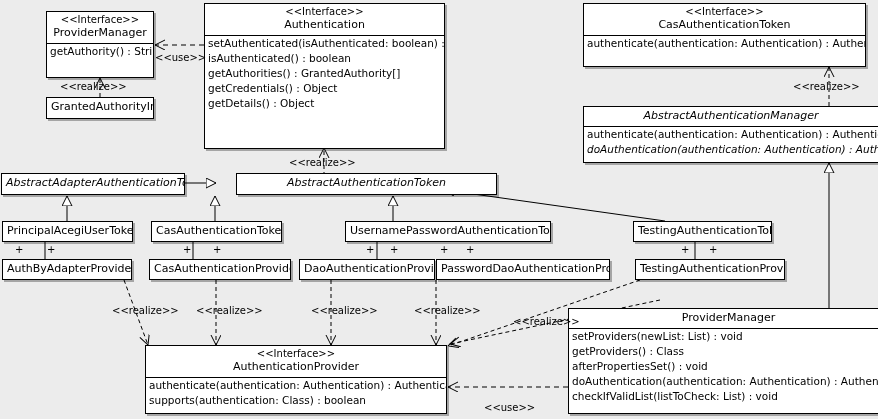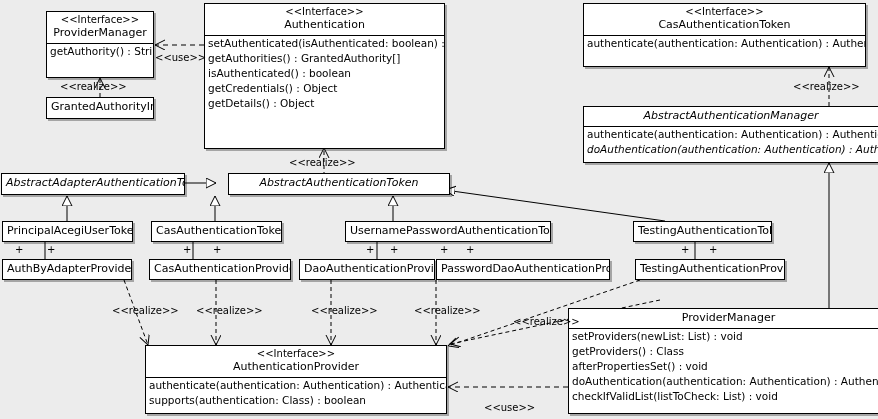--- a/index.html
+++ b/index.html
@@ -121,22 +121,22 @@
     </div>
   </div>
 
   <div class="cls" style="left:204px;top:3px;width:241px;height:146px;">
     <div class="hdr">
       <div class="stereo">&lt;&lt;Interface&gt;&gt;</div>
       <div class="nm">Authentication</div>
     </div>
     <div class="sep ops">
       <div class="op">setAuthenticated(isAuthenticated: boolean) : void</div>
+      <div class="op">isAuthenticated() : boolean</div>
       <div class="op">getAuthorities() : GrantedAuthority[]</div>
-      <div class="op">isAuthenticated() : boolean</div>
       <div class="op">getCredentials() : Object</div>
       <div class="op">getDetails() : Object</div>
     </div>
   </div>
 
   <div class="cls" style="left:583px;top:3px;width:283px;height:64px;">
     <div class="hdr">
       <div class="stereo">&lt;&lt;Interface&gt;&gt;</div>
       <div class="nm">CasAuthenticationToken</div>
     </div>
@@ -154,21 +154,21 @@
       <div class="op abs">doAuthentication(authentication: Authentication) : Authentication</div>
     </div>
   </div>
 
   <div class="cls simple" style="left:1px;top:173px;width:184px;height:22px;">
     <div class="hdr">
       <div class="nm abs">AbstractAdapterAuthenticationToken</div>
     </div>
   </div>
 
-  <div class="cls simple" style="left:228px;top:173px;width:222px;height:22px;">
+  <div class="cls simple" style="left:236px;top:173px;width:261px;height:22px;">
     <div class="hdr">
       <div class="nm abs">AbstractAuthenticationToken</div>
     </div>
   </div>
 
   <div class="cls simple" style="left:2px;top:221px;width:131px;height:21px;">
     <div class="hdr">
       <div class="nm">PrincipalAcegiUserToken</div>
     </div>
   </div>

